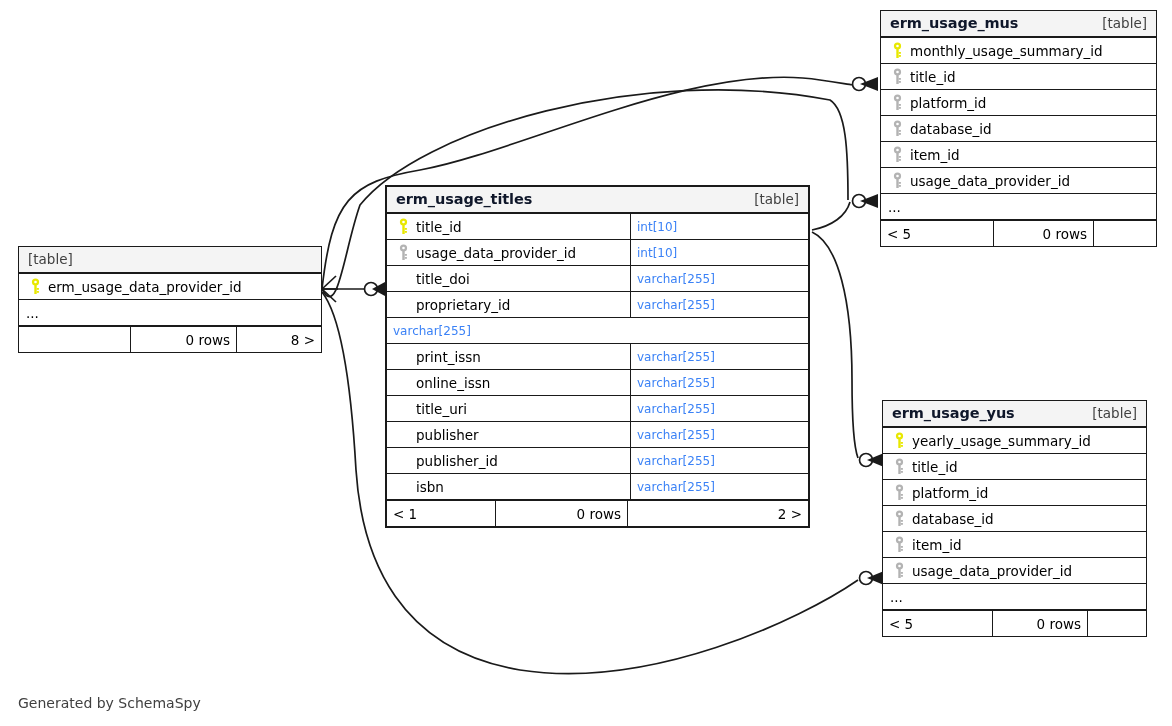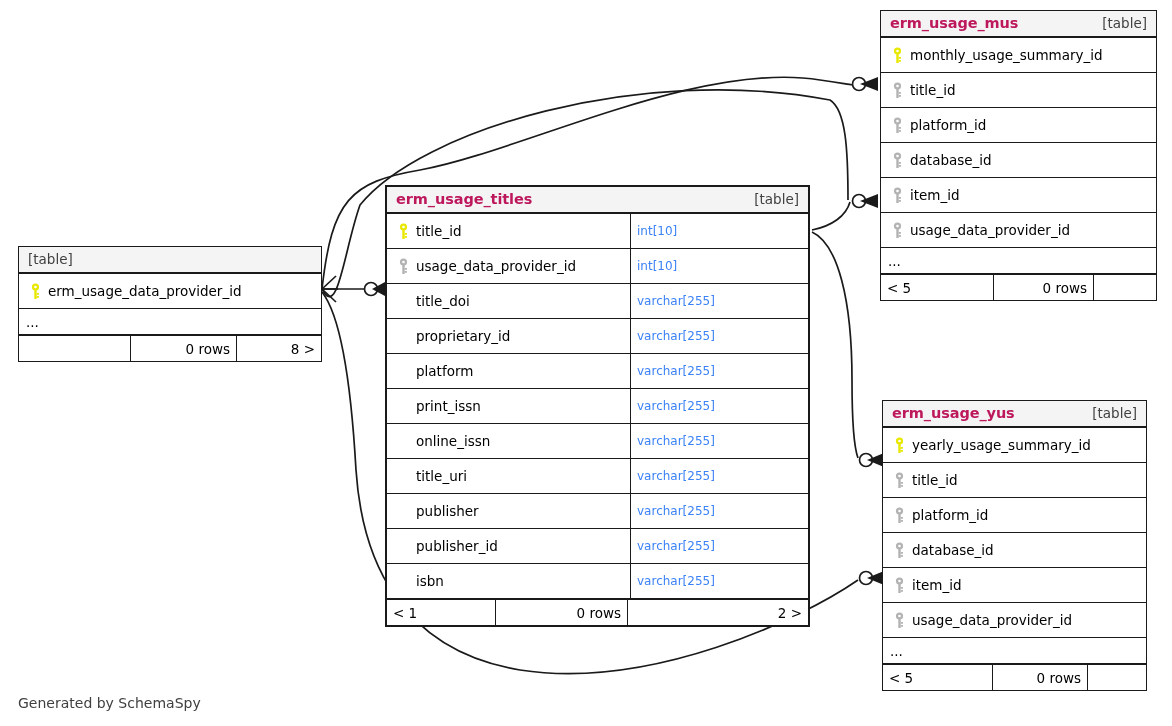--- a/index.html
+++ b/index.html
@@ -38,32 +38,32 @@
     align-items: center;
     justify-content: space-between;
     background: #f4f4f4;
     border-bottom: 2px solid #1a1a1a;
     padding: 4px 9px 5px 9px;
     box-sizing: border-box;
   }
   .tbl-name {
     font-weight: bold;
     font-size: 14.5px;
-    color: #be185d;
+    color: #0f172a;
     letter-spacing: -0.1px;
   }
   .tbl-kind {
     font-size: 13.5px;
     color: #404040;
   }
   .col-row {
     display: flex;
     border-bottom: 1px solid #1a1a1a;
     box-sizing: border-box;
-    height: 35px;
+    height: 26px;
     align-items: center;
   }
   .col-row:last-child {
     border-bottom: none;
   }
   .col-name-cell {
     display: flex;
     align-items: center;
     flex: 1 1 auto;
     padding-left: 7px;
@@ -261,24 +261,20 @@
 
     <div class="col-row">
       <div class="col-name-cell split">
         <span class="keyslot"></span>
         <span class="col-label">proprietary_id</span>
       </div>
       <div class="col-type-cell">varchar[255]</div>
     </div>
 
     <div class="col-row">
-      <div class="col-name-cell split">
-        <span class="keyslot"></span>
-        <span class="col-label">platform</span>
-      </div>
       <div class="col-type-cell">varchar[255]</div>
     </div>
 
     <div class="col-row">
       <div class="col-name-cell split">
         <span class="keyslot"></span>
         <span class="col-label">print_issn</span>
       </div>
       <div class="col-type-cell">varchar[255]</div>
     </div>

